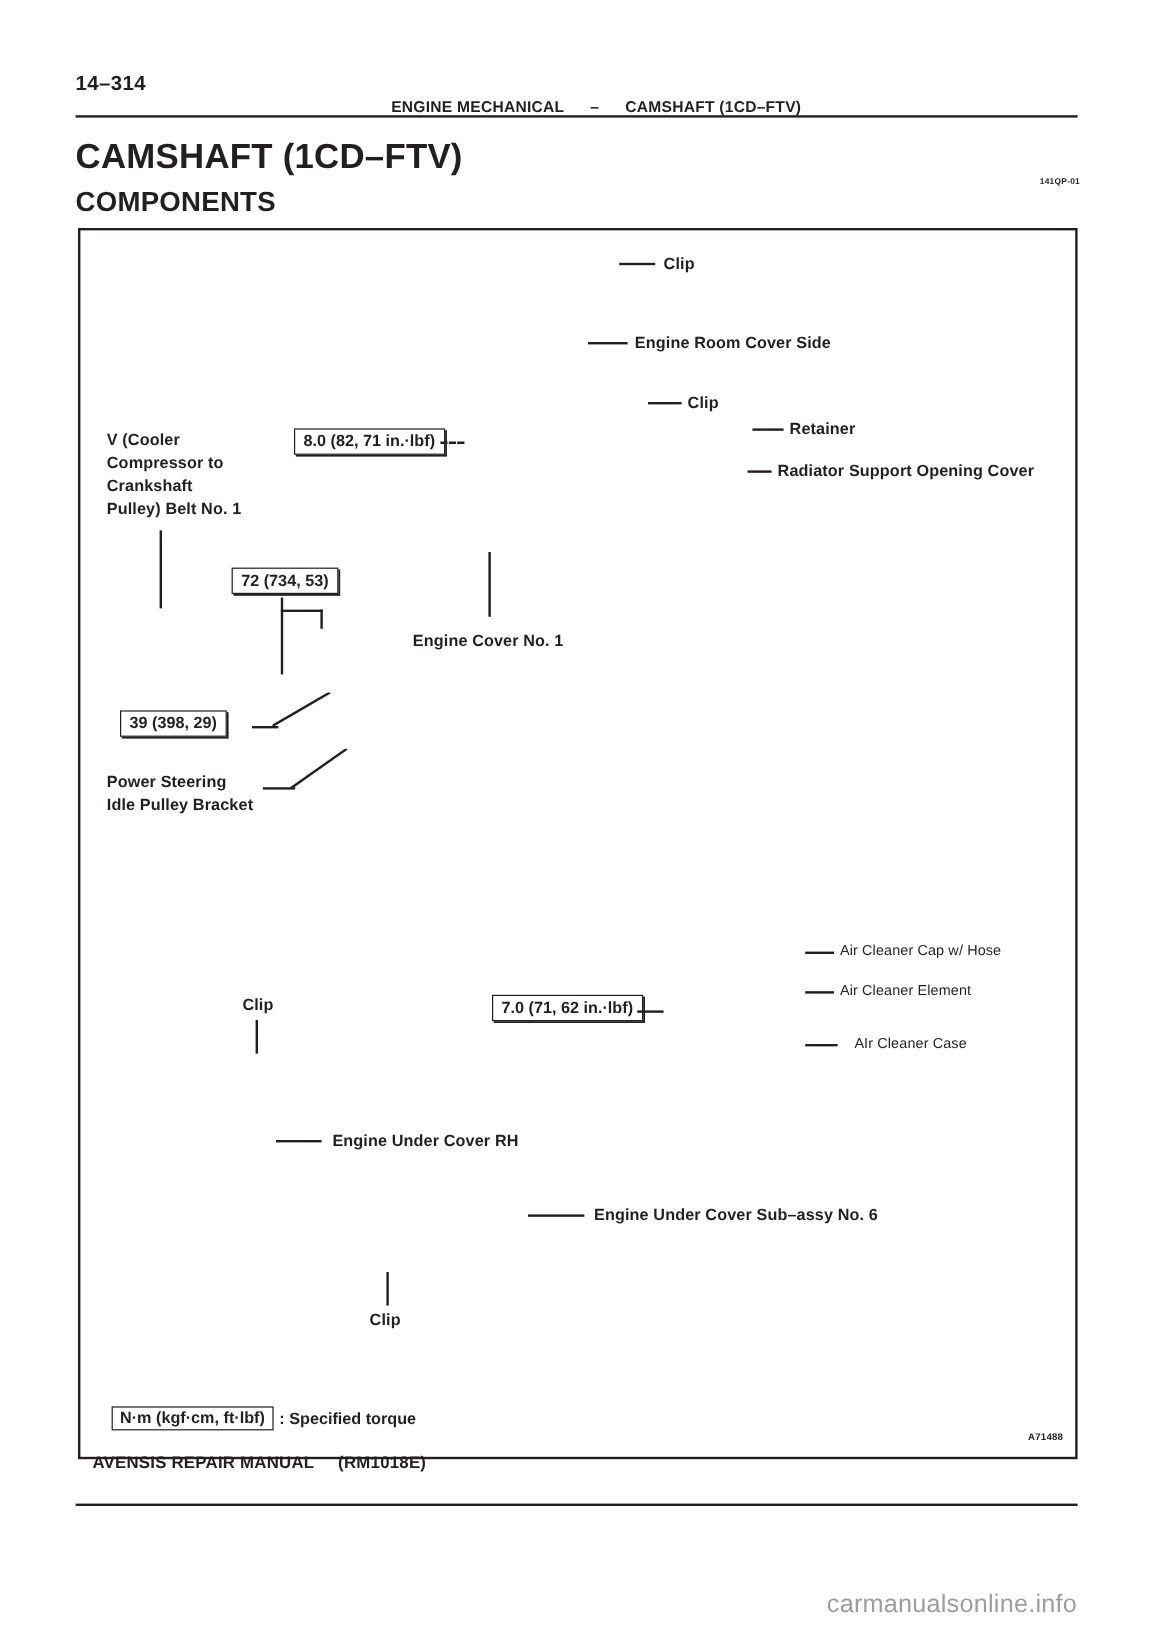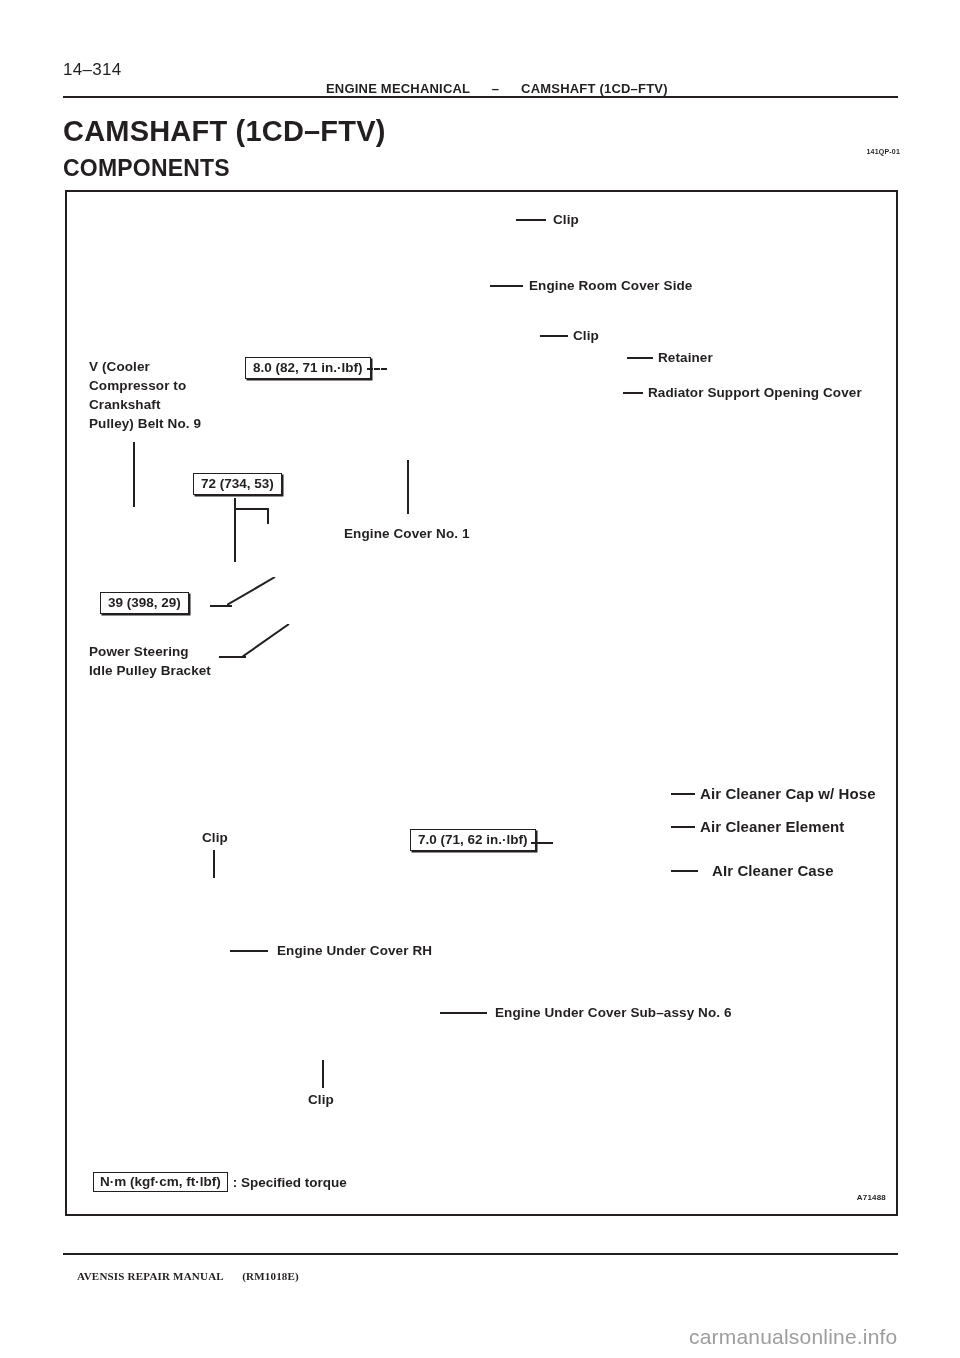--- a/index.html
+++ b/index.html
@@ -18,21 +18,21 @@
     background: #ffffff;
     overflow: hidden;
   }
 
   
   .page-num {
     position: absolute;
     left: 63px;
     top: 60px;
     font-size: 17px;
-    font-weight: normal;
+    font-weight: bold;
     letter-spacing: 0.3px;
     color: #231f20;
   }
   .hdr-crumb {
     position: absolute;
     left: 326px;
     top: 81px;
     font-size: 13px;
     font-weight: bold;
     letter-spacing: 0.2px;
@@ -139,22 +139,22 @@
     white-space: nowrap;
     color: #231f20;
     box-shadow: 1.5px 1.5px 0 #231f20;
   }
 
   
   .overlay-lbl {
     position: absolute;
     background: #ffffff;
     color: #231f20;
-    font-size: 15px;
-    font-weight: bold;
+    font-size: 12px;
+    font-weight: normal;
     letter-spacing: 0.1px;
     white-space: nowrap;
     padding: 2px 4px;
     border: 1px solid #ffffff;
   }
 
   
   .legend {
     position: absolute;
     left: 26px;
@@ -185,26 +185,25 @@
     position: absolute;
     left: 63px;
     top: 1253px;
     width: 835px;
     height: 2px;
     background: #231f20;
   }
   .footer-txt {
     position: absolute;
     left: 77px;
-    top: 1270px;
-    font-size: 11px;
-    font-weight: bold;
-    letter-spacing: 0.2px;
-    color: #231f20;
-    font-family: Liberation Serif, serif;
+    top: 1210px;
+    font-size: 14px;
+    font-weight: bold;
+    letter-spacing: 0.2px;
+    color: #231f20;
   }
   .footer-txt .rm {
     display: inline-block;
     margin-left: 16px;
   }
   .watermark {
     position: absolute;
     left: 689px;
     top: 1325px;
     font-size: 21px;
@@ -247,21 +246,21 @@
       <div class="lead-h" style="left:560px; top:165px; width:26px;"></div>
       <div class="lbl" style="left:591px; top:156px;">Retainer</div>
 
       <div class="lead-h" style="left:556px; top:200px; width:20px;"></div>
       <div class="lbl" style="left:581px; top:191px;">Radiator Support Opening Cover</div>
 
       <div class="lbl multi" style="left:22px; top:165px; width:140px;">
         <div>V (Cooler</div>
         <div>Compressor to</div>
         <div>Crankshaft</div>
-        <div>Pulley) Belt No. 9</div>
+        <div>Pulley) Belt No. 1</div>
       </div>
       <div class="lead-v" style="left:66px; top:250px; height:65px;"></div>
 
       <div class="torque" style="left:178px; top:165px;">8.0 (82, 71 in.·lbf)</div>
       <div class="lead-dash" style="left:300px; top:176px; width:20px;"></div>
 
       <div class="torque" style="left:126px; top:281px;">72 (734, 53)</div>
       <div class="lead-v" style="left:167px; top:306px; height:64px;"></div>
       <div class="lead-h" style="left:167px; top:316px; width:35px;"></div>
       <div class="lead-v" style="left:200px; top:316px; height:16px;"></div>

